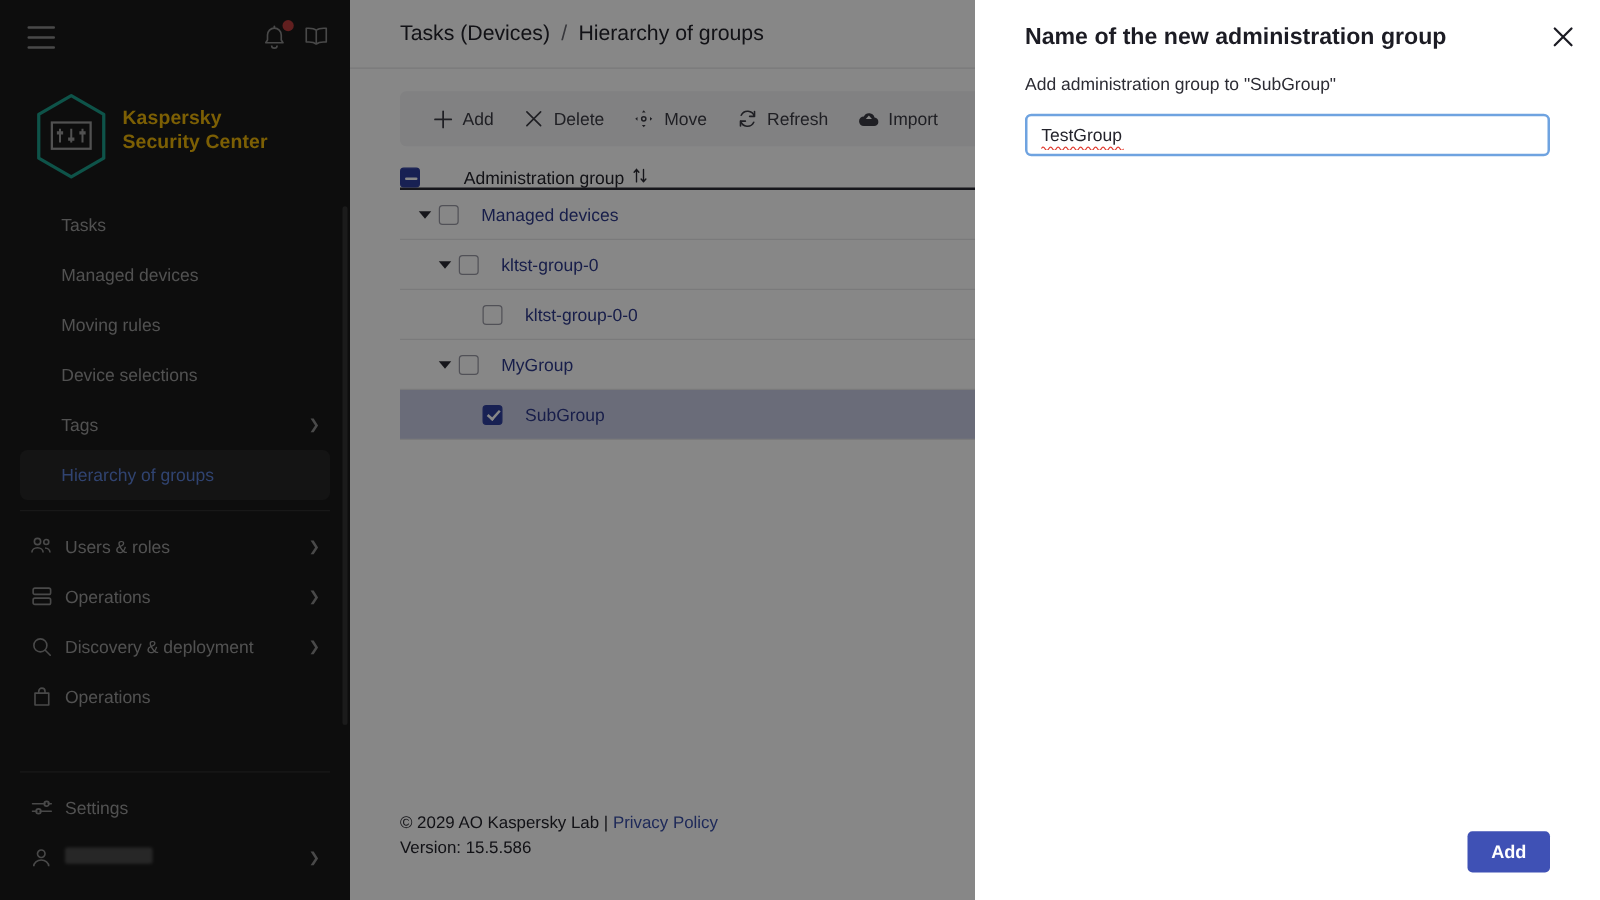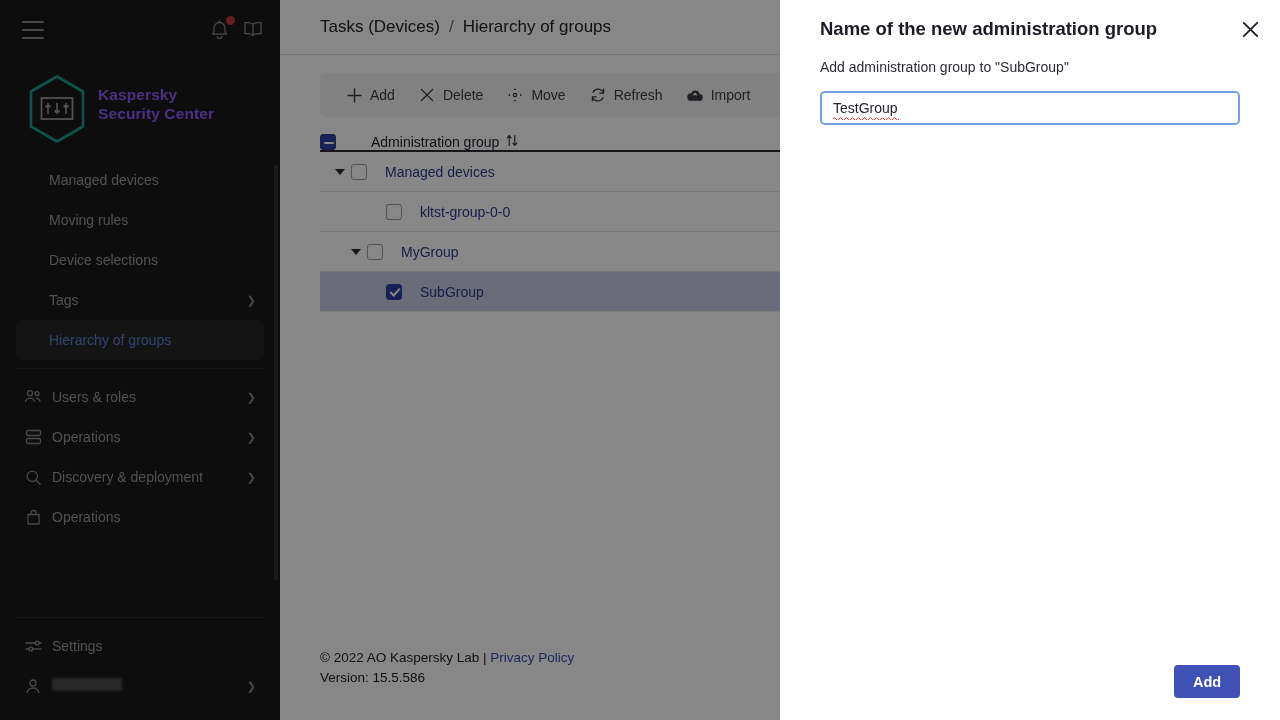--- a/index.html
+++ b/index.html
@@ -40,21 +40,21 @@
     background: #b83b3b;
   }
 
   
   #logo-block {
     position: relative; height: 72px; margin-top: 12px;
   }
   #logo-hex { position: absolute; left: 26px; top: 0; }
   #logo-text {
     position: absolute; left: 98px; top: 11px;
-    color: #8b5cf6; font-size: 15.5px; font-weight: bold;
+    color: #eab308; font-size: 15.5px; font-weight: bold;
     line-height: 19px; letter-spacing: .1px;
   }
 
   
   #nav-scroll {
     position: absolute; top: 160px; left: 0; width: 280px;
     height: 448px; overflow: hidden;
   }
   .nav-item {
     position: relative;
@@ -278,20 +278,23 @@
       </div>
       <div id="logo-text">
         <div>Kaspersky</div>
         <div>Security Center</div>
       </div>
     </div>
 
     <div id="nav-scroll">
 
       <div class="nav-item no-icon">
+        <span class="nav-label">Tasks</span>
+      </div>
+      <div class="nav-item no-icon">
         <span class="nav-label">Managed devices</span>
       </div>
       <div class="nav-item no-icon">
         <span class="nav-label">Moving rules</span>
       </div>
       <div class="nav-item no-icon">
         <span class="nav-label">Device selections</span>
       </div>
       <div class="nav-item no-icon">
         <span class="nav-label">Tags</span>
@@ -451,20 +454,29 @@
     <div class="tree-row">
       <span style="width:12px"></span>
       <span class="tw">
           <span class="tw-arrow"></span>
         </span>
       <span style="width:3px"></span>
       <span class="cb"></span>
       <span class="tr-label">Managed devices</span>
     </div>
 
+    <div class="tree-row">
+      <span style="width:28px"></span>
+      <span class="tw">
+          <span class="tw-arrow"></span>
+        </span>
+      <span style="width:3px"></span>
+      <span class="cb"></span>
+      <span class="tr-label">kltst-group-0</span>
+    </div>
 
     <div class="tree-row">
       <span style="width:47px"></span>
       <span class="tw"></span>
       <span style="width:3px"></span>
       <span class="cb"></span>
       <span class="tr-label">kltst-group-0-0</span>
     </div>
 
     <div class="tree-row">
@@ -480,21 +492,21 @@
     <div class="tree-row selected">
       <span style="width:47px"></span>
       <span class="tw"></span>
       <span style="width:3px"></span>
       <span class="cb checked"></span>
       <span class="tr-label">SubGroup</span>
     </div>
 
     <div id="footer">
       <div>
-        <span>© 2022 AO Kaspersky Lab |</span>
+        <span>© 2029 AO Kaspersky Lab |</span>
         <a>Privacy Policy</a>
       </div>
       <div>Version: 15.5.586</div>
     </div>
   </div>
 
   <div id="overlay"></div>
 
   <div id="dialog">
     <div id="dlg-title">Name of the new administration group</div>

